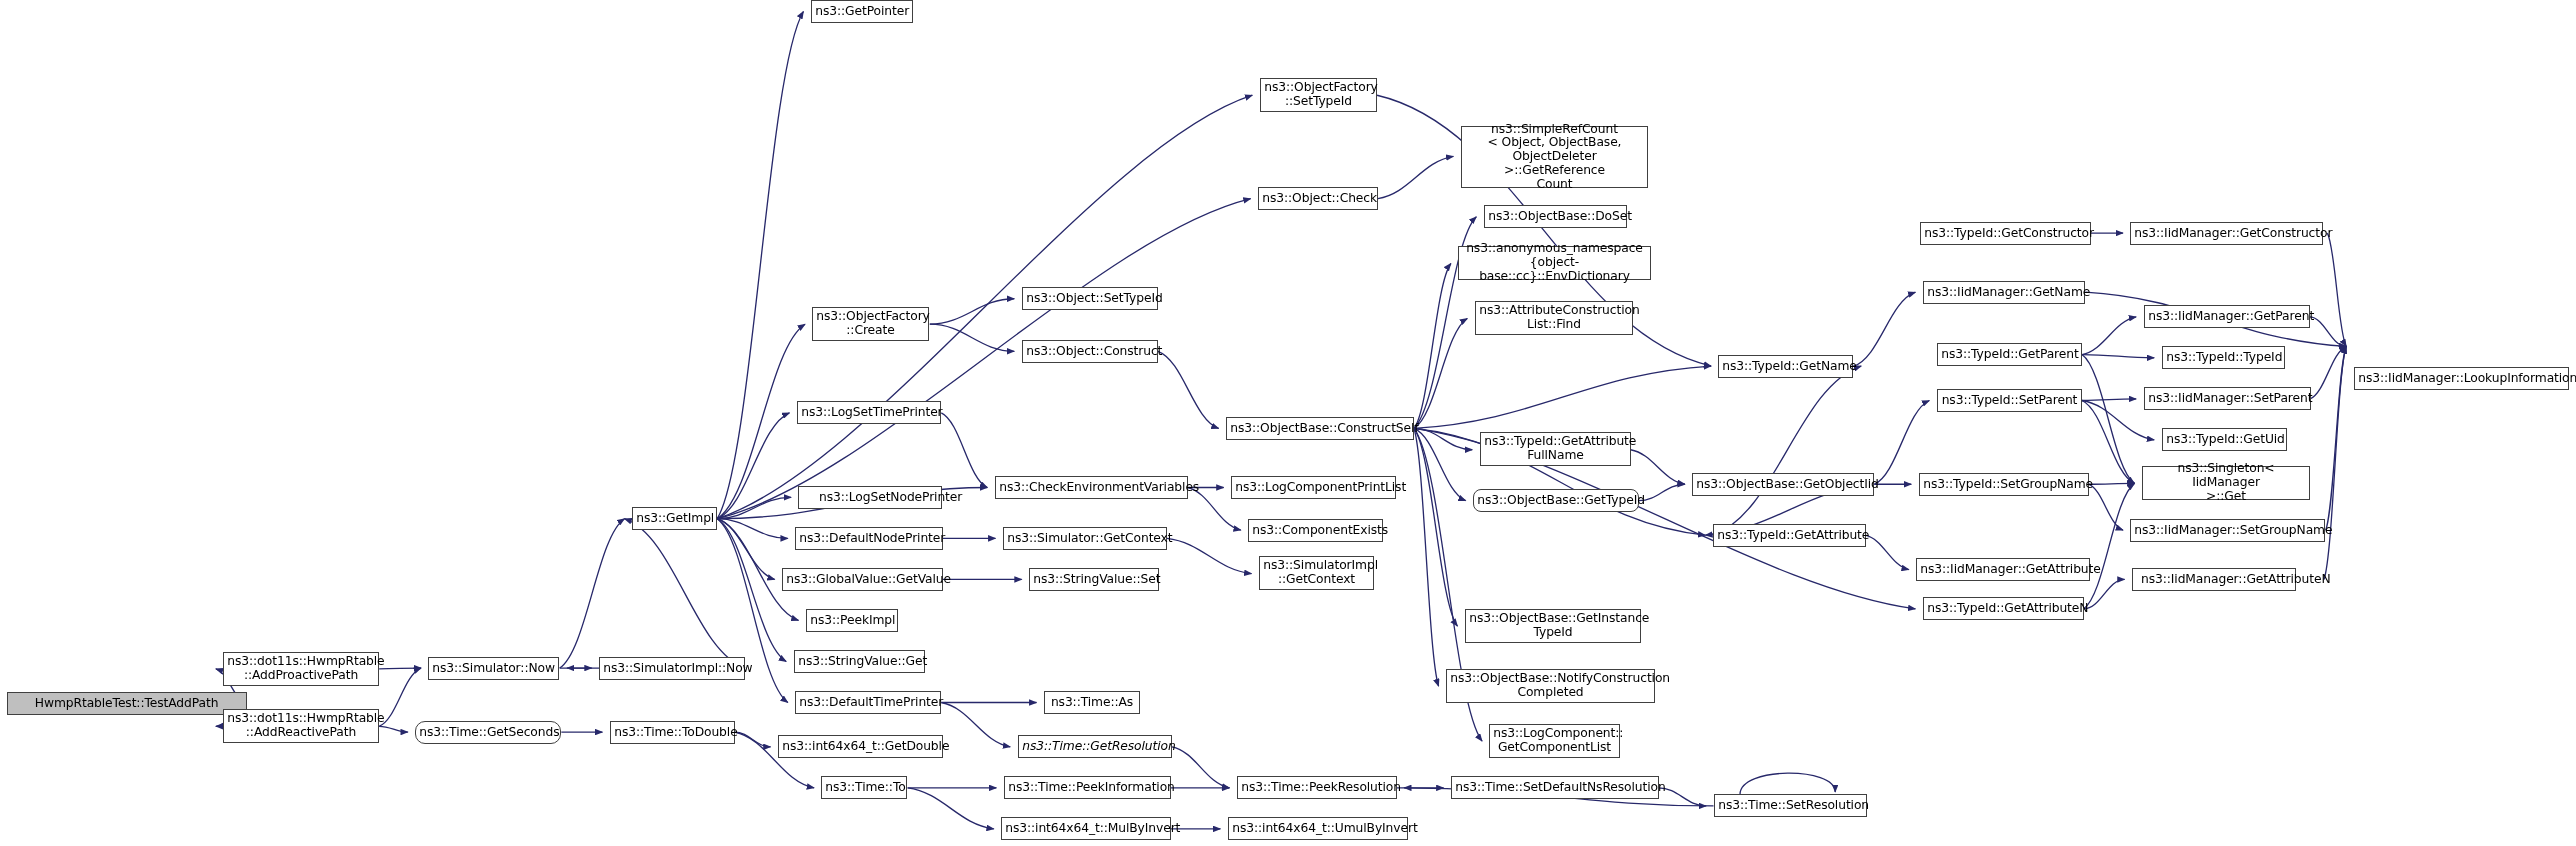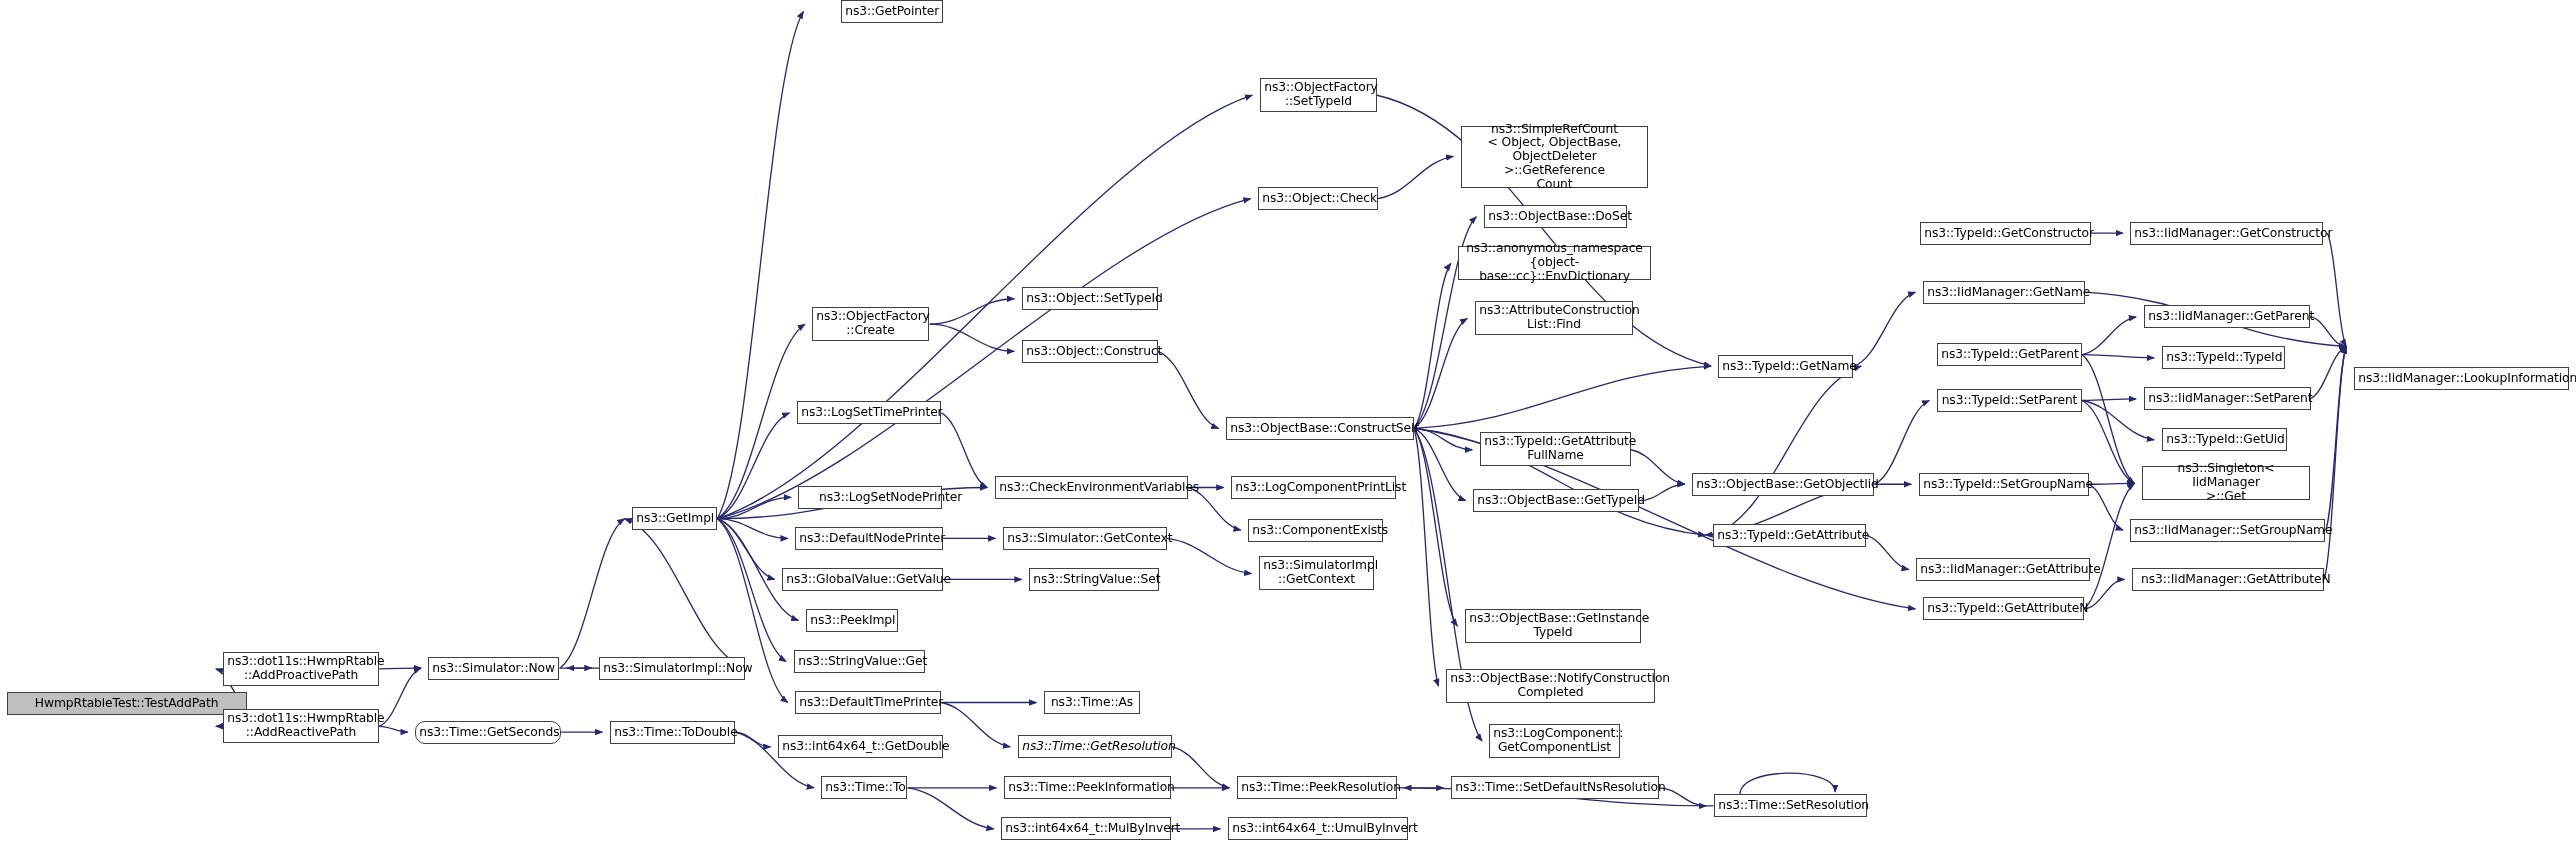--- a/index.html
+++ b/index.html
@@ -129,21 +129,21 @@
       <div class="node root" style="left: 6.6px; top: 692px; width: 240px; height: 23px;"><span>HwmpRtableTest::TestAddPath</span></div>
       <div class="node" style="left: 223px; top: 652px; width: 156px; height: 34px;"><span>ns3::dot11s::HwmpRtable
 ::AddProactivePath</span></div>
       <div class="node" style="left: 223px; top: 709px; width: 156px; height: 34px;"><span>ns3::dot11s::HwmpRtable
 ::AddReactivePath</span></div>
       <div class="node" style="left: 428px; top: 657px; width: 131px; height: 23px;"><span>ns3::Simulator::Now</span></div>
       <div class="node" style="left: 415px; top: 721px; width: 146px; height: 23px; border-radius: 10px;"><span>ns3::Time::GetSeconds</span></div>
       <div class="node" style="left: 599px; top: 657px; width: 146px; height: 23px;"><span>ns3::SimulatorImpl::Now</span></div>
       <div class="node" style="left: 610px; top: 721px; width: 125px; height: 23px;"><span>ns3::Time::ToDouble</span></div>
       <div class="node" style="left: 632px; top: 507px; width: 85px; height: 23px;"><span>ns3::GetImpl</span></div>
-      <div class="node" style="left: 811px; top: 0px; width: 102px; height: 23px; margin-left: 30px;"><span>ns3::GetPointer</span></div>
+      <div class="node" style="left: 811px; top: 0px; width: 102px; height: 23px;"><span>ns3::GetPointer</span></div>
       <div class="node" style="left: 812px; top: 307px; width: 117px; height: 34px;"><span>ns3::ObjectFactory
 ::Create</span></div>
       <div class="node" style="left: 1260px; top: 78px; width: 117px; height: 34px;"><span>ns3::ObjectFactory
 ::SetTypeId</span></div>
       <div class="node" style="left: 1258px; top: 187px; width: 120px; height: 23px;"><span>ns3::Object::Check</span></div>
       <div class="node" style="left: 1022px; top: 287px; width: 136px; height: 23px;"><span>ns3::Object::SetTypeId</span></div>
       <div class="node" style="left: 1022px; top: 340px; width: 136px; height: 23px;"><span>ns3::Object::Construct</span></div>
       <div class="node" style="left: 797px; top: 401px; width: 144px; height: 23px;"><span>ns3::LogSetTimePrinter</span></div>
       <div class="node" style="left: 798px; top: 486px; width: 144px; height: 23px; padding-left: 20px;"><span>ns3::LogSetNodePrinter</span></div>
       <div class="node" style="left: 795px; top: 527px; width: 148px; height: 23px;"><span>ns3::DefaultNodePrinter</span></div>
@@ -169,21 +169,21 @@
 &lt; Object, ObjectBase,
  ObjectDeleter &gt;::GetReference
 Count</span></div>
       <div class="node" style="left: 1484px; top: 205px; width: 143px; height: 23px;"><span>ns3::ObjectBase::DoSet</span></div>
       <div class="node" style="left: 1458px; top: 246px; width: 193px; height: 34px;"><span>ns3::anonymous_namespace
 {object-base::cc}::EnvDictionary</span></div>
       <div class="node" style="left: 1475px; top: 301px; width: 158px; height: 34px;"><span>ns3::AttributeConstruction
 List::Find</span></div>
       <div class="node" style="left: 1480px; top: 432px; width: 151px; height: 34px;"><span>ns3::TypeId::GetAttribute
 FullName</span></div>
-      <div class="node" style="left: 1473px; top: 489px; width: 166px; height: 23px;"><span>ns3::ObjectBase::GetTypeId</span></div>
+      <div class="node" style="left: 1473px; top: 489px; width: 166px; height: 23px; border-radius: 8px;"><span>ns3::ObjectBase::GetTypeId</span></div>
       <div class="node" style="left: 1465px; top: 609px; width: 176px; height: 34px;"><span>ns3::ObjectBase::GetInstance
 TypeId</span></div>
       <div class="node" style="left: 1446px; top: 669px; width: 209px; height: 34px;"><span>ns3::ObjectBase::NotifyConstruction
 Completed</span></div>
       <div class="node" style="left: 1489px; top: 724px; width: 131px; height: 34px; text-align: center;"><span>ns3::LogComponent::
 GetComponentList</span></div>
       <div class="node" style="left: 1237px; top: 776px; width: 160px; height: 23px;"><span>ns3::Time::PeekResolution</span></div>
       <div class="node" style="left: 1228px; top: 817px; width: 180px; height: 23px;"><span>ns3::int64x64_t::UmulByInvert</span></div>
       <div class="node" style="left: 1451px; top: 776px; width: 208px; height: 23px;"><span>ns3::Time::SetDefaultNsResolution</span></div>
       <div class="node" style="left: 1714px; top: 794px; width: 153px; height: 23px;"><span>ns3::Time::SetResolution</span></div>
@@ -197,18 +197,18 @@
       <div class="node" style="left: 1919px; top: 473px; width: 170px; height: 23px;"><span>ns3::TypeId::SetGroupName</span></div>
       <div class="node" style="left: 1916px; top: 558px; width: 174px; height: 23px;"><span>ns3::IidManager::GetAttribute</span></div>
       <div class="node" style="left: 1923px; top: 597px; width: 161px; height: 23px;"><span>ns3::TypeId::GetAttributeN</span></div>
       <div class="node" style="left: 2144px; top: 305px; width: 166px; height: 23px;"><span>ns3::IidManager::GetParent</span></div>
       <div class="node" style="left: 2162px; top: 346px; width: 123px; height: 23px;"><span>ns3::TypeId::TypeId</span></div>
       <div class="node" style="left: 2144px; top: 387px; width: 167px; height: 23px;"><span>ns3::IidManager::SetParent</span></div>
       <div class="node" style="left: 2162px; top: 428px; width: 125px; height: 23px;"><span>ns3::TypeId::GetUid</span></div>
       <div class="node" style="left: 2142px; top: 466px; width: 168px; height: 34px;"><span>ns3::Singleton&lt; IidManager
 &gt;::Get</span></div>
       <div class="node" style="left: 2130px; top: 519px; width: 195px; height: 23px;"><span>ns3::IidManager::SetGroupName</span></div>
-      <div class="node" style="left: 2132px; top: 568px; width: 192px; height: 23px; padding-left: 8px;"><span>ns3::IidManager::GetAttributeN</span></div>
+      <div class="node" style="left: 2132px; top: 568px; width: 164px; height: 23px; padding-left: 8px;"><span>ns3::IidManager::GetAttributeN</span></div>
       <div class="node" style="left: 2130px; top: 222px; width: 193px; height: 23px;"><span>ns3::IidManager::GetConstructor</span></div>
       <div class="node" style="left: 2354px; top: 335px; width: 215px; height: 23px; margin-top: 32px;"><span>ns3::IidManager::LookupInformation</span></div>
     </div>
 </div>
 
 
 </body></html>

